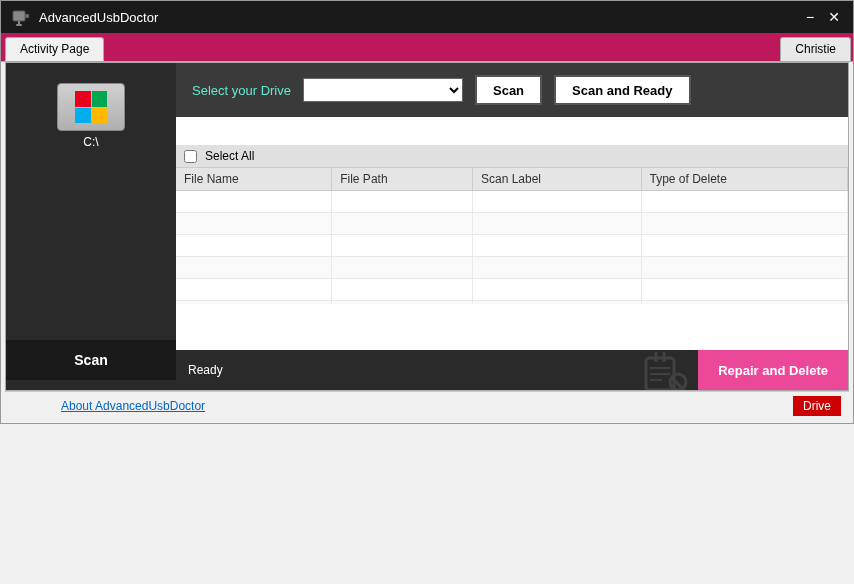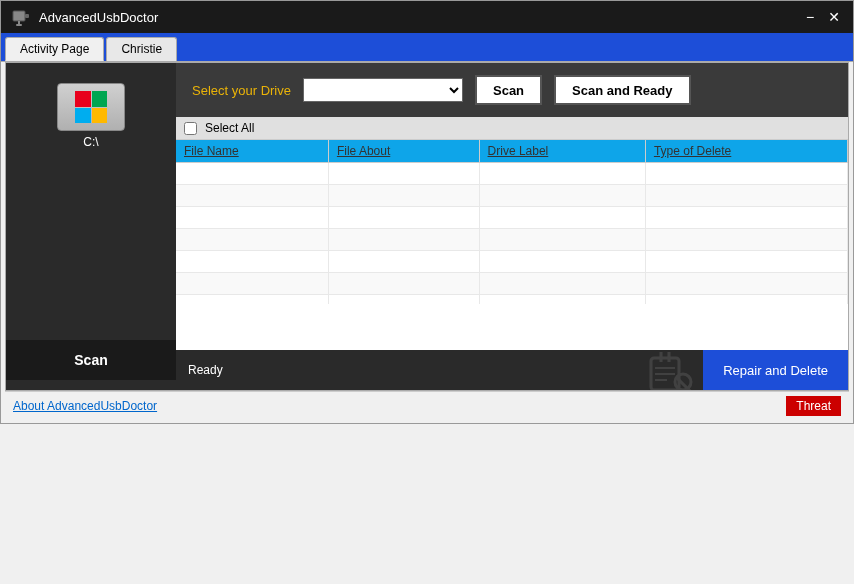--- a/index.html
+++ b/index.html
@@ -52,26 +52,27 @@
       border: none;
       color: white;
       font-size: 14px;
       cursor: pointer;
       display: flex;
       align-items: center;
       justify-content: center;
       padding: 0;
     }
     .tabs-bar {
-      background: #1d4ed8;
+      background: #be185d;
       display: flex;
       border-bottom: 1px solid #aaa;
       flex-shrink: 0;
       padding-top: 4px;
       padding-left: 4px;
+      justify-content: space-between;
     }
     .tab {
       padding: 4px 14px;
       background: #e8e8e8;
       border: 1px solid #aaa;
       border-bottom: none;
       cursor: pointer;
       font-size: 12px;
       margin-right: 2px;
       border-radius: 3px 3px 0 0;
@@ -128,21 +129,21 @@
       background: white;
     }
     .drive-selector-bar {
       background: #3a3a3a;
       padding: 12px 16px;
       display: flex;
       align-items: center;
       gap: 12px;
     }
     .drive-selector-label {
-      color: #eab308;
+      color: #5eead4;
       font-size: 13px;
       white-space: nowrap;
     }
     .drive-select {
       background: white;
       border: 1px solid #666;
       padding: 3px 6px;
       width: 160px;
       font-size: 12px;
       height: 24px;
@@ -157,48 +158,48 @@
       cursor: pointer;
       height: 30px;
     }
     .file-list-header {
       background: #e0e0e0;
       border-bottom: 1px solid #ccc;
       padding: 4px 8px;
       display: flex;
       align-items: center;
       gap: 8px;
+      margin-top: 28px;
     }
     .select-all-check {
       width: 13px;
       height: 13px;
       margin: 0;
     }
     .select-all-label {
       font-size: 12px;
     }
     .table-container {
       flex: 1;
       overflow-y: auto;
       background: white;
     }
     table {
       width: 100%;
       border-collapse: collapse;
     }
     thead th {
-      background: #0ea5e9;
+      background: #e5e5e5;
       border-bottom: 1px solid #ccc;
       border-right: 1px solid #ccc;
       padding: 4px 8px;
       text-align: left;
       font-size: 12px;
       font-weight: normal;
       color: #333;
-      text-decoration: underline;
     }
     tbody tr {
       border-bottom: 1px solid #e8e8e8;
       height: 22px;
     }
     tbody tr:nth-child(even) {
       background: #f9f9f9;
     }
     tbody td {
       border-right: 1px solid #e8e8e8;
@@ -215,44 +216,45 @@
     }
     .status-text {
       color: white;
       font-size: 12px;
       padding: 0 12px;
       display: flex;
       align-items: center;
       flex: 1;
     }
     .repair-delete-btn {
-      background: #1d4ed8;
+      background: #ec4899;
       color: white;
       border: none;
       padding: 0 20px;
       font-size: 13px;
-      font-weight: normal;
+      font-weight: bold;
       cursor: pointer;
     }
     .footer-bar {
       background: #f0f0f0;
       border-top: 1px solid #ccc;
       display: flex;
       align-items: center;
       justify-content: space-between;
       padding: 4px 8px;
       height: 28px;
       flex-shrink: 0;
       margin: 0 4px 4px 4px;
     }
     .about-link {
       color: #0066cc;
       text-decoration: underline;
       cursor: pointer;
       font-size: 12px;
+      margin-left: 48px;
     }
     .donate-btn {
       background: #cc0000;
       color: white;
       border: none;
       padding: 3px 10px;
       font-size: 12px;
       cursor: pointer;
     }
     
@@ -355,22 +357,22 @@
       <div class="file-list-header">
         <input type="checkbox" class="select-all-check" style="">
         <span class="select-all-label">Select All</span>
       </div>
 
       <div class="table-container">
         <table>
           <thead>
             <tr>
               <th>File Name</th>
-              <th>File About</th>
-              <th>Drive Label</th>
+              <th>File Path</th>
+              <th>Scan Label</th>
               <th>Type of Delete</th>
             </tr>
           </thead>
           <tbody>
 
             <tr>
                 <td></td>
                 <td></td>
                 <td></td>
                 <td></td>
@@ -483,15 +485,15 @@
           <path d="M30,28 L44,42" stroke="#888" stroke-width="3" stroke-linecap="round"></path>
           <circle cx="36" cy="32" r="8" fill="none" stroke="#888" stroke-width="3"></circle>
         </svg>
         <button class="repair-delete-btn">Repair and Delete</button>
       </div>
     </div>
   </div>
 
   <div class="footer-bar">
     <a class="about-link" href="#">About AdvancedUsbDoctor</a>
-    <button class="donate-btn">Threat</button>
+    <button class="donate-btn">Drive</button>
   </div>
 </div>
 
 </body></html>

